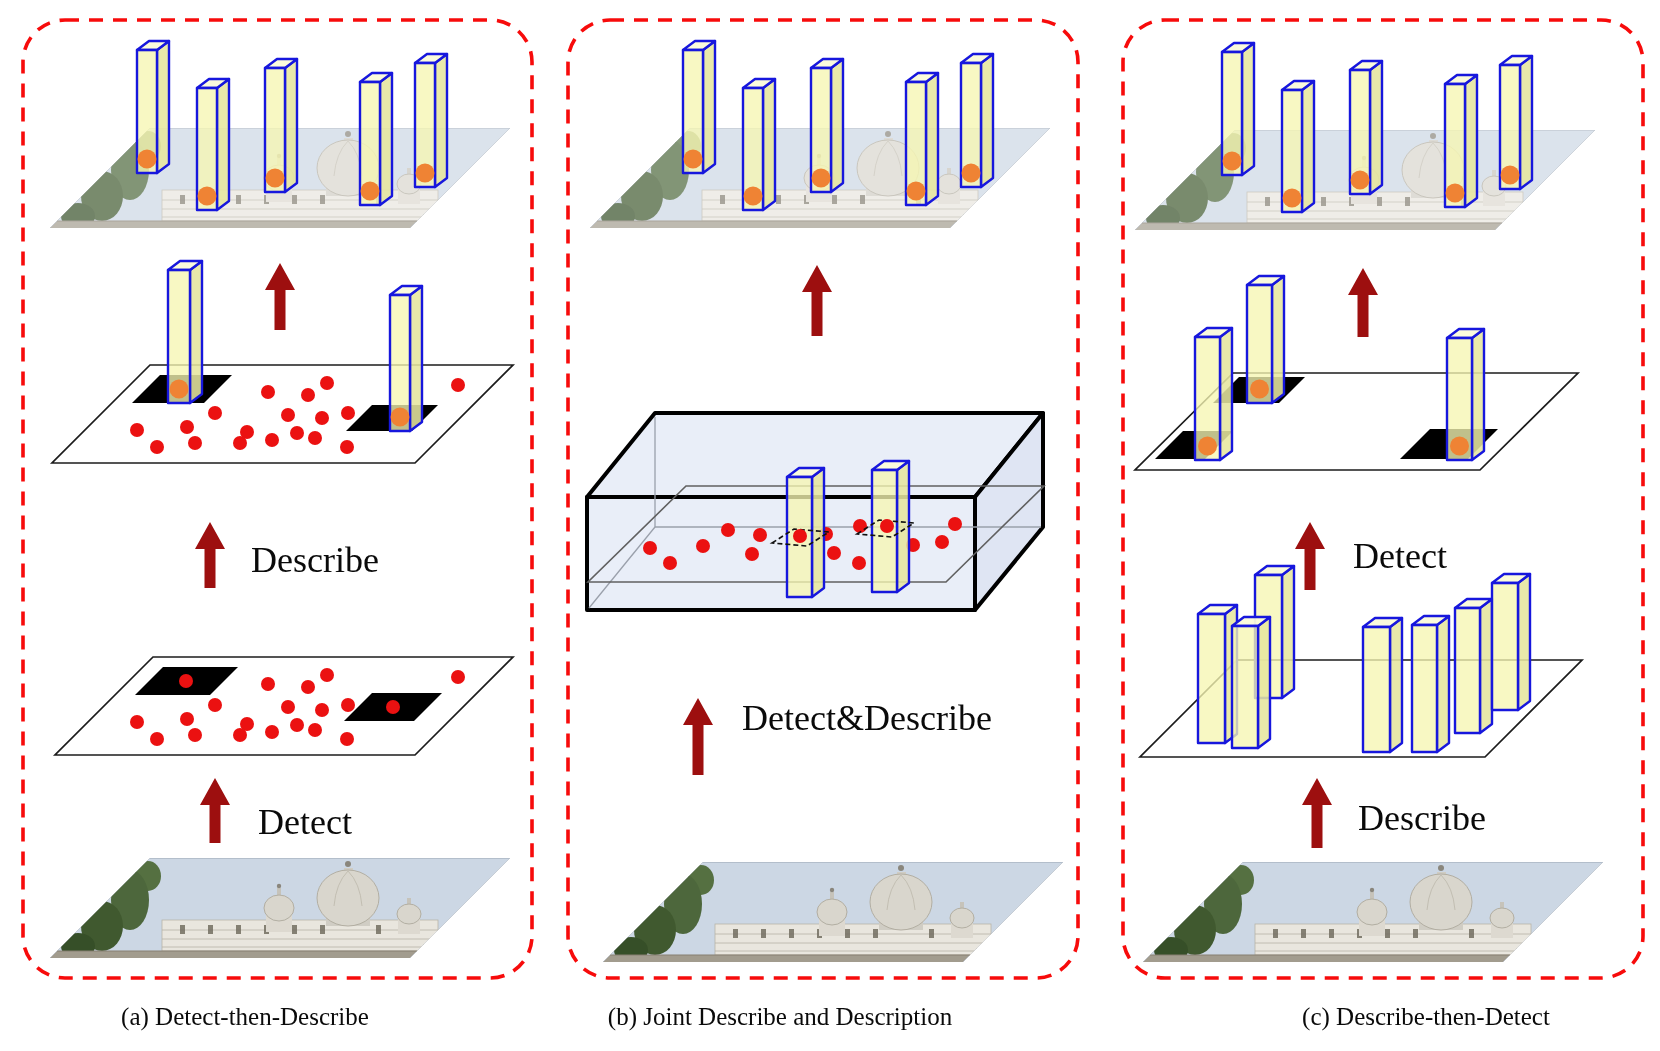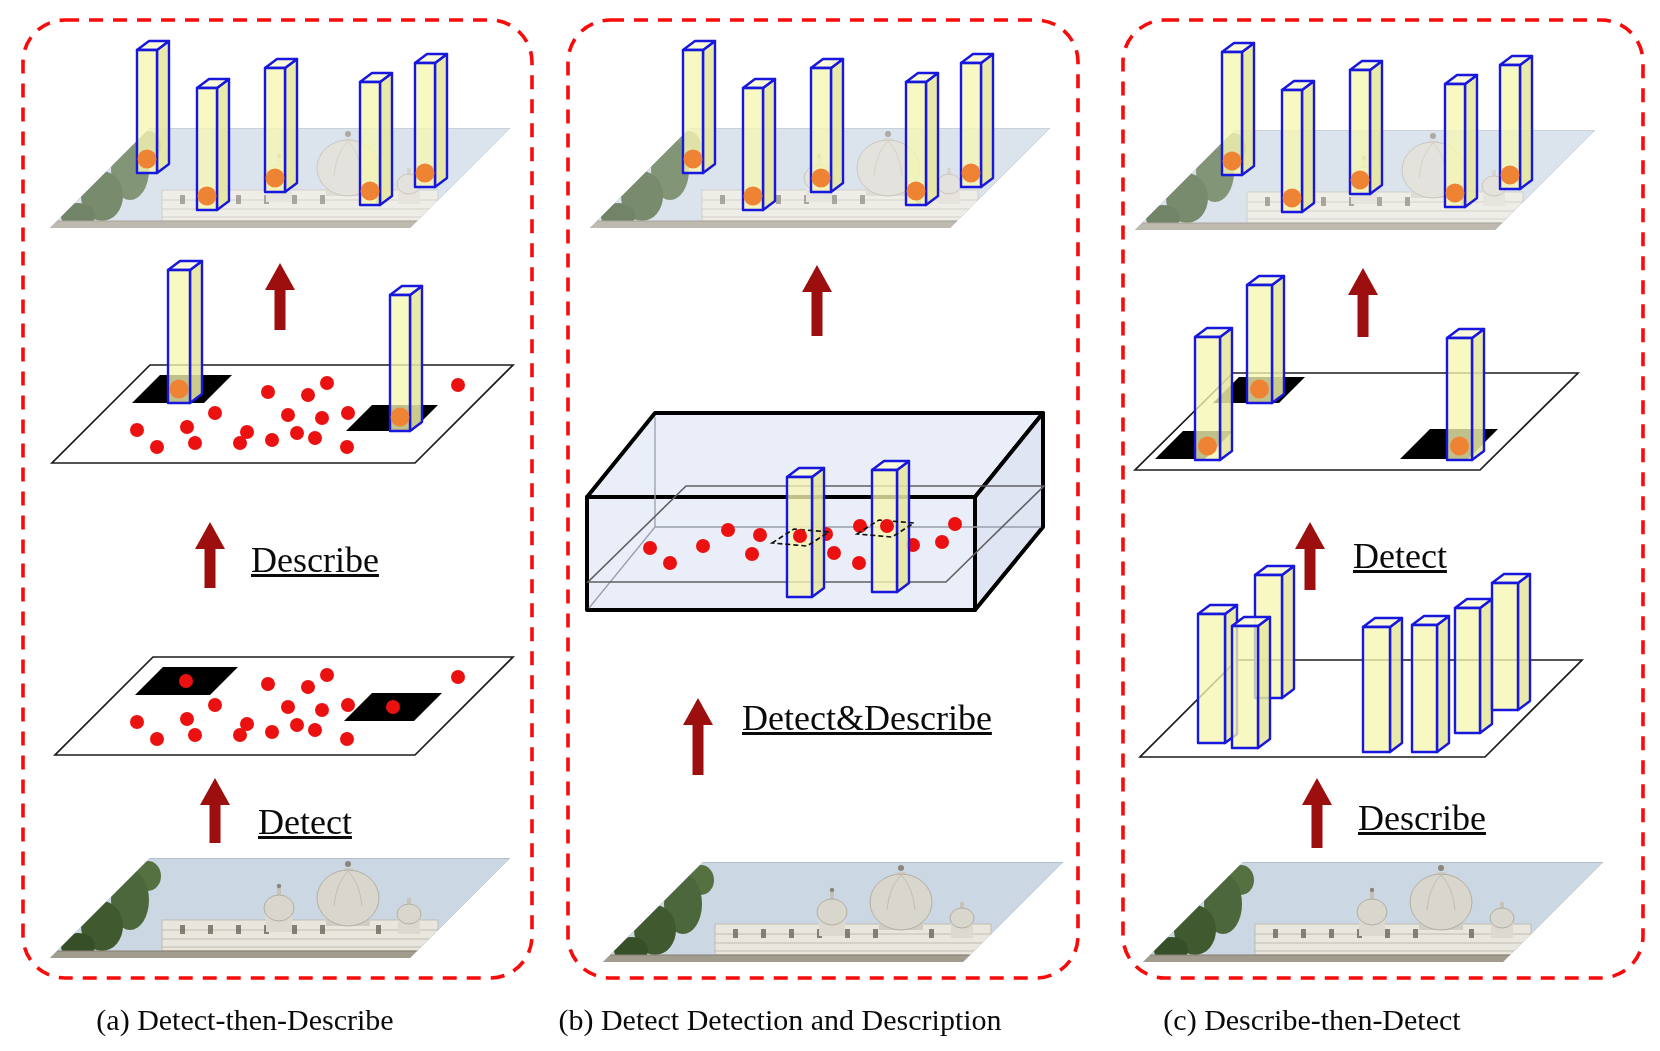--- a/index.html
+++ b/index.html
@@ -1,20 +1,20 @@
 <!DOCTYPE html>
 <html><head>
 <meta charset="utf-8">
 <style>
   html,body{margin:0;padding:0;background:#ffffff;}
   body{width:1660px;height:1051px;position:relative;overflow:hidden;
        font-family:"Liberation Serif","DejaVu Serif",serif;}
   #diagram{position:absolute;left:0;top:0;}
-  .lbl{position:absolute;font-size:36px;color:#0a0a0a;line-height:1;white-space:nowrap;text-decoration:underline;}
-  .cap{position:absolute;font-size:30px;color:#0a0a0a;line-height:1.2;
+  .lbl{position:absolute;font-size:36px;color:#0a0a0a;line-height:1;white-space:nowrap;}
+  .cap{position:absolute;font-size:25px;color:#0a0a0a;line-height:1.2;
        transform:translateX(-50%);white-space:nowrap;}
 </style>
 </head>
 <body>
 
 <svg id="diagram" width="1660" height="1051" viewBox="0 0 1660 1051">
   <defs>
     <clipPath id="photoClip">
       <polygon points="0,0 360,0 260,100 -100,100"></polygon>
     </clipPath>
@@ -389,14 +389,14 @@
     </g>
 </svg>
 
 <div class="lbl" style="left:251px;top:542px">Describe</div>
 <div class="lbl" style="left:258px;top:804px">Detect</div>
 <div class="lbl" style="left:742px;top:700px">Detect&amp;Describe</div>
 <div class="lbl" style="left:1353px;top:538px">Detect</div>
 <div class="lbl" style="left:1358px;top:800px">Describe</div>
 
 <div class="cap" style="left:245px;top:1002px">(a) Detect-then-Describe</div>
-<div class="cap" style="left:780px;top:1002px">(b) Detect Detection and Description</div>
-<div class="cap" style="left:1312px;top:1002px">(c) Describe-then-Detect</div>
+<div class="cap" style="left:780px;top:1002px">(b) Joint Describe and Description</div>
+<div class="cap" style="left:1426px;top:1002px">(c) Describe-then-Detect</div>
 
 </body></html>

